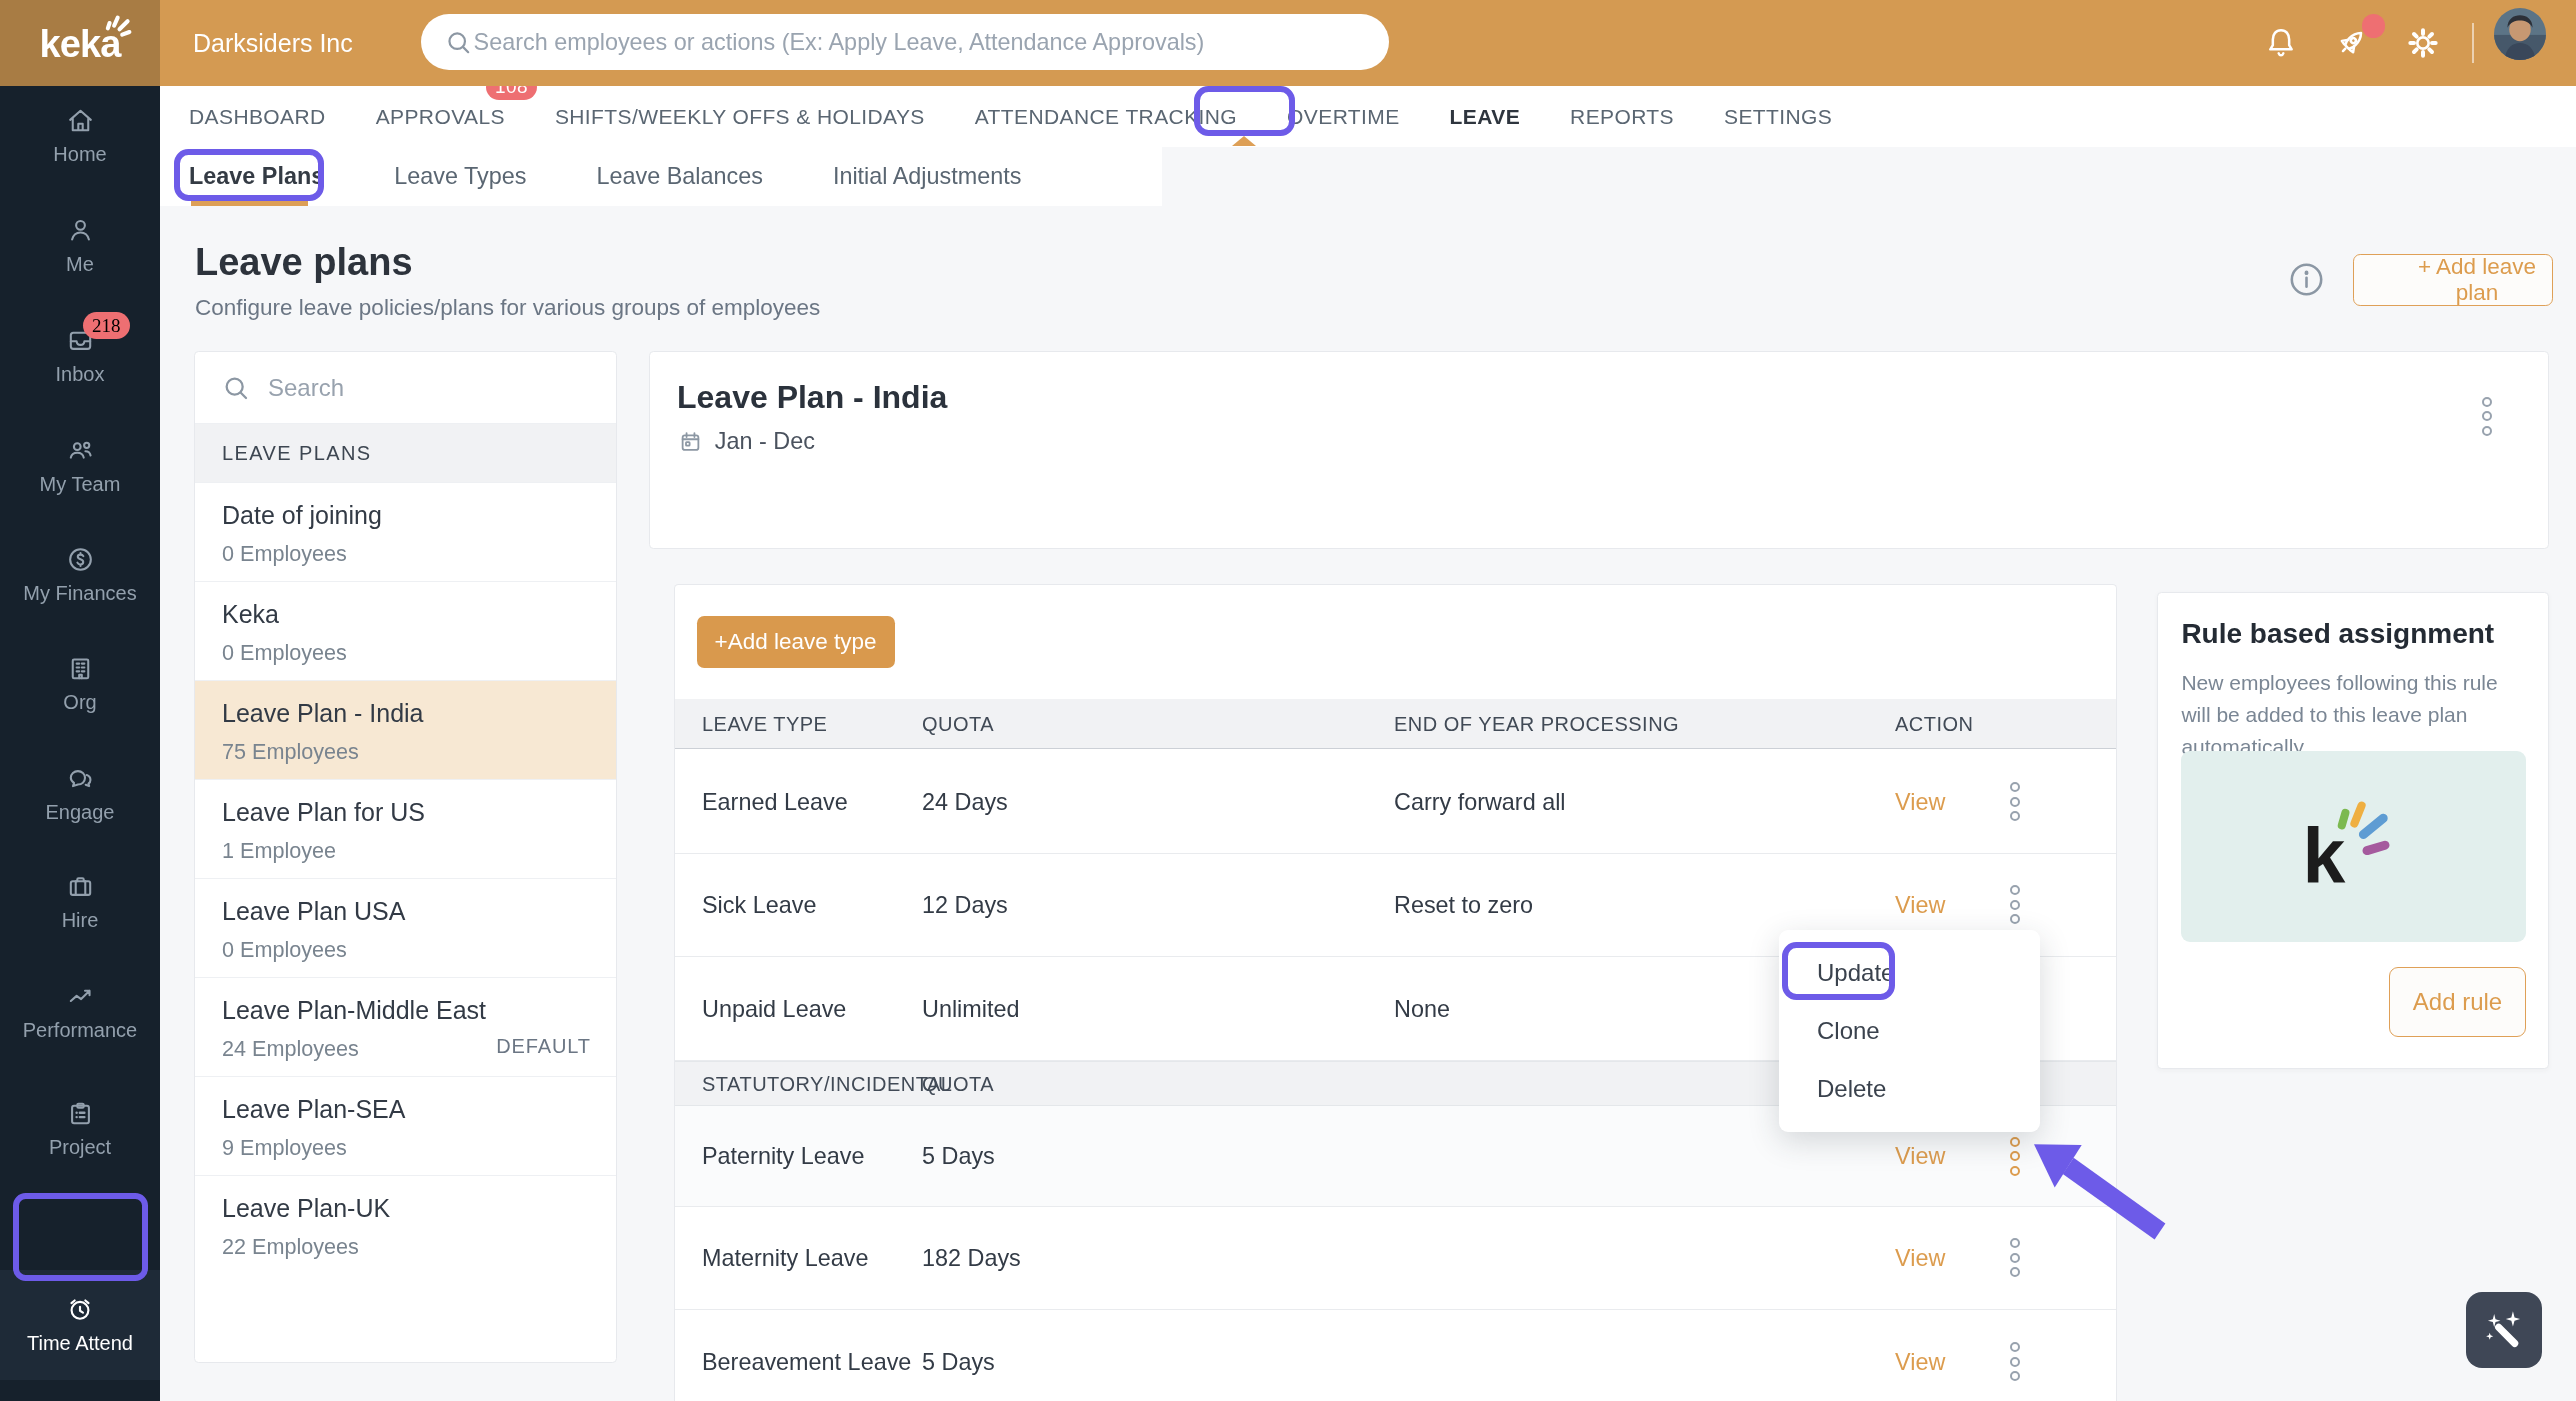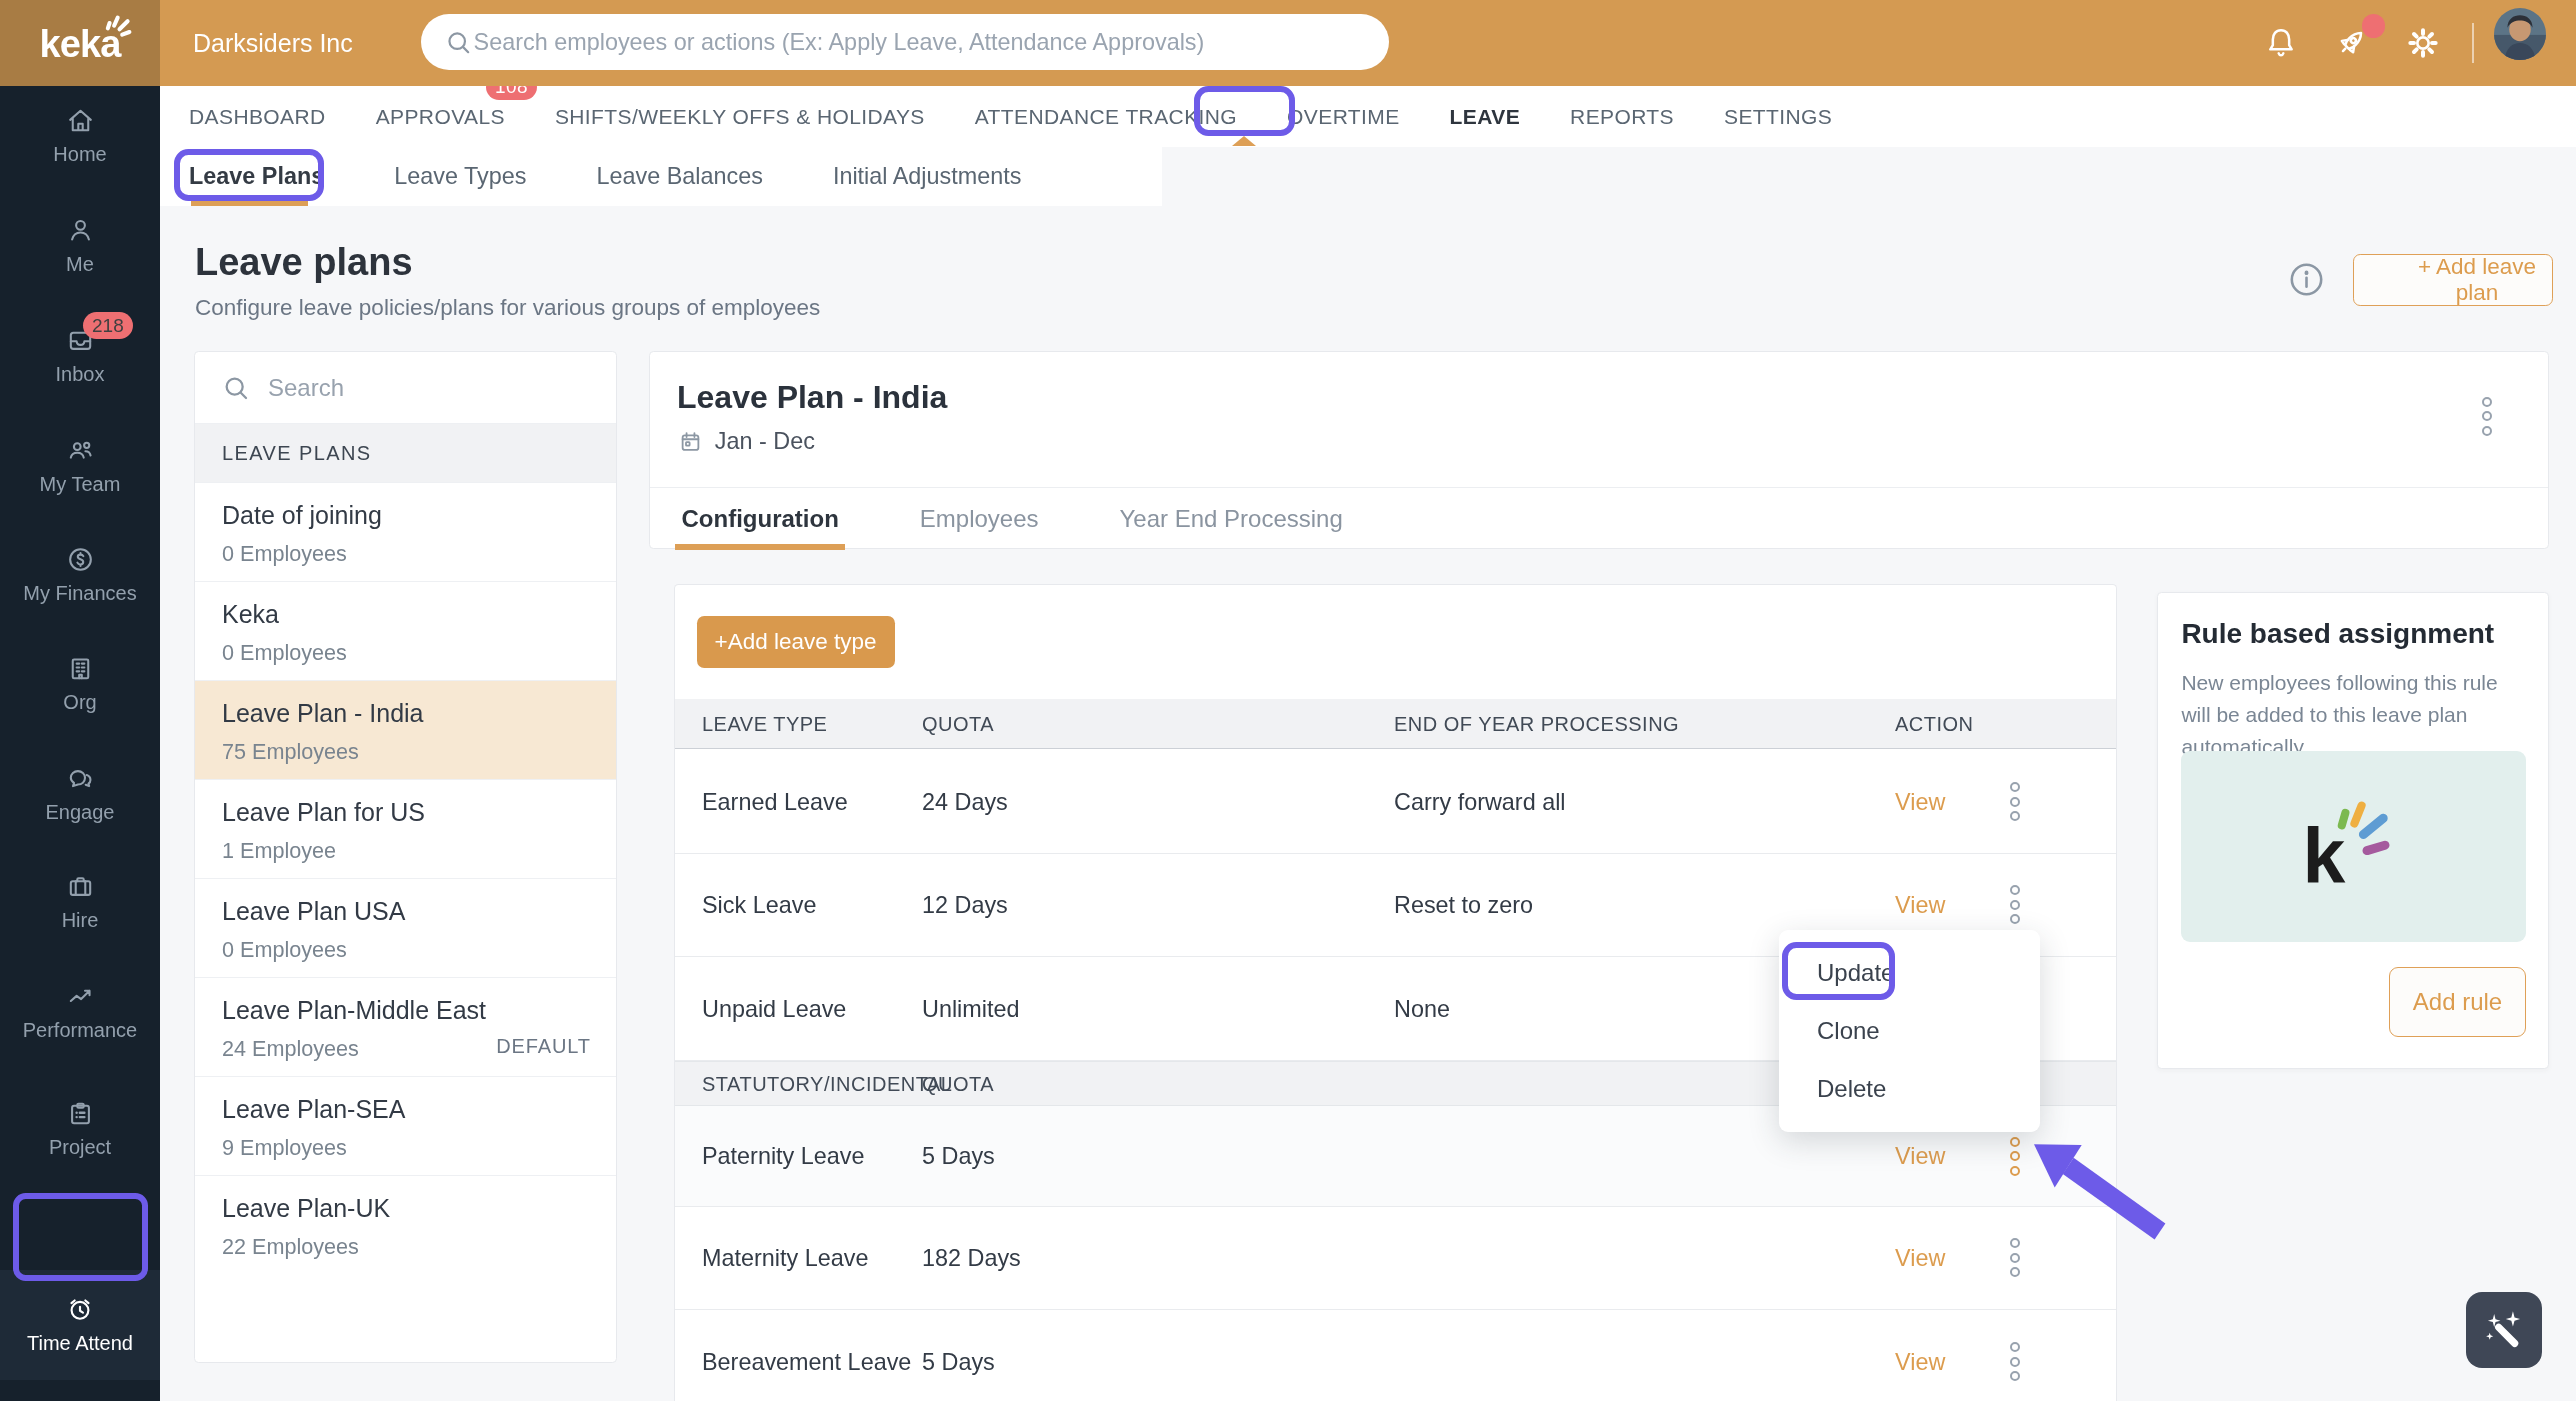--- a/index.html
+++ b/index.html
@@ -21,21 +21,21 @@
   .top-divider { position:absolute; left:2472px; top:23.4px; width:1.8px; height:40px; background:rgba(255,255,255,0.55); }
   .avatar { position:absolute; left:2494px; top:8px; width:52px; height:52px; border-radius:50%; overflow:hidden; cursor:pointer; }
 
   
   .sidebar { position:absolute; left:0; top:86px; width:160px; height:1316px; background:#16212c; z-index:40; }
   .side-item { position:absolute; left:0; width:160px; text-align:center; cursor:pointer; }
   .side-item .lbl { display:block; margin-top:7.2px; font-size:20px; color:#93a0ad; }
   .side-item svg { display:block; margin:0 auto; }
   .side-active-bg { position:absolute; left:0; top:1184px; width:160px; height:110px; background:#1e2a37; }
   .side-item.active .lbl { color:#fff; }
-  .side-badge { position:absolute; left:83px; top:-12.6px; background:#ee6f72; color:#404040; font-size:19px; border-radius:14.4px; padding:3.6px 9px; line-height:1; }
+  .side-badge { position:absolute; left:83px; top:-12.6px; background:#ee6f72; color:#000000; font-size:19px; border-radius:14.4px; padding:3.6px 9px; line-height:1;font-family:Liberation Serif, serif; }
 
   
   .mainnav { position:absolute; left:160px; top:86px; width:2416px; height:61px; background:#fff; display:flex; align-items:center; gap:50px; padding-left:29px; z-index:10; }
   .mainnav .navitem { font-size:21px; color:#5a6672; letter-spacing:0.4px; cursor:pointer; position:relative; white-space:nowrap; }
   .mainnav .navitem.active { color:#2e353e; font-weight:700; }
   .nav-badge { position:absolute; top:-31px; right:-32px; background:#ee6f72; color:#fff; font-size:19px; border-radius:14.4px; padding:3.6px 9px; line-height:1; }
   .nav-caret { position:absolute; left:1232px; top:136px; width:0; height:0; border-left:12.6px solid transparent; border-right:12.6px solid transparent; border-bottom:10.8px solid #dd9f56; z-index:11; }
   .subnav { position:absolute; left:160px; top:147px; width:1002px; height:59px; background:#fff; display:flex; align-items:center; gap:70px; padding-left:29px; z-index:5; }
   .subnav .subitem { font-size:23.4px; color:#5a6672; cursor:pointer; white-space:nowrap; }
   .subnav .subitem.active { color:#343b44; font-weight:700; }
@@ -346,25 +346,20 @@
         <path d="M8.5 4.5 V8 M15.5 4.5 V8 M5 10 H19"></path>
         <rect x="8" y="12.5" width="3.2" height="3.2" rx="0.6"></rect>
       </svg>
       <span>Jan - Dec</span>
     </div>
     <span class="dotmenu detail-dots">
         <i></i>
         <i></i>
         <i></i>
       </span>
-    <div class="detail-tabs">
-      <span class="dtab active">Configuration</span>
-      <span class="dtab">Employees</span>
-      <span class="dtab">Year End Processing</span>
-    </div>
   </div>
 
   <div class="card tablecard">
     <button id="addtypebtn">+Add leave type</button>
 
     <div class="thead">
       <span class="col-type">LEAVE TYPE</span>
       <span class="col-quota">QUOTA</span>
       <span class="col-eoy">END OF YEAR PROCESSING</span>
       <span class="col-action">ACTION</span>

